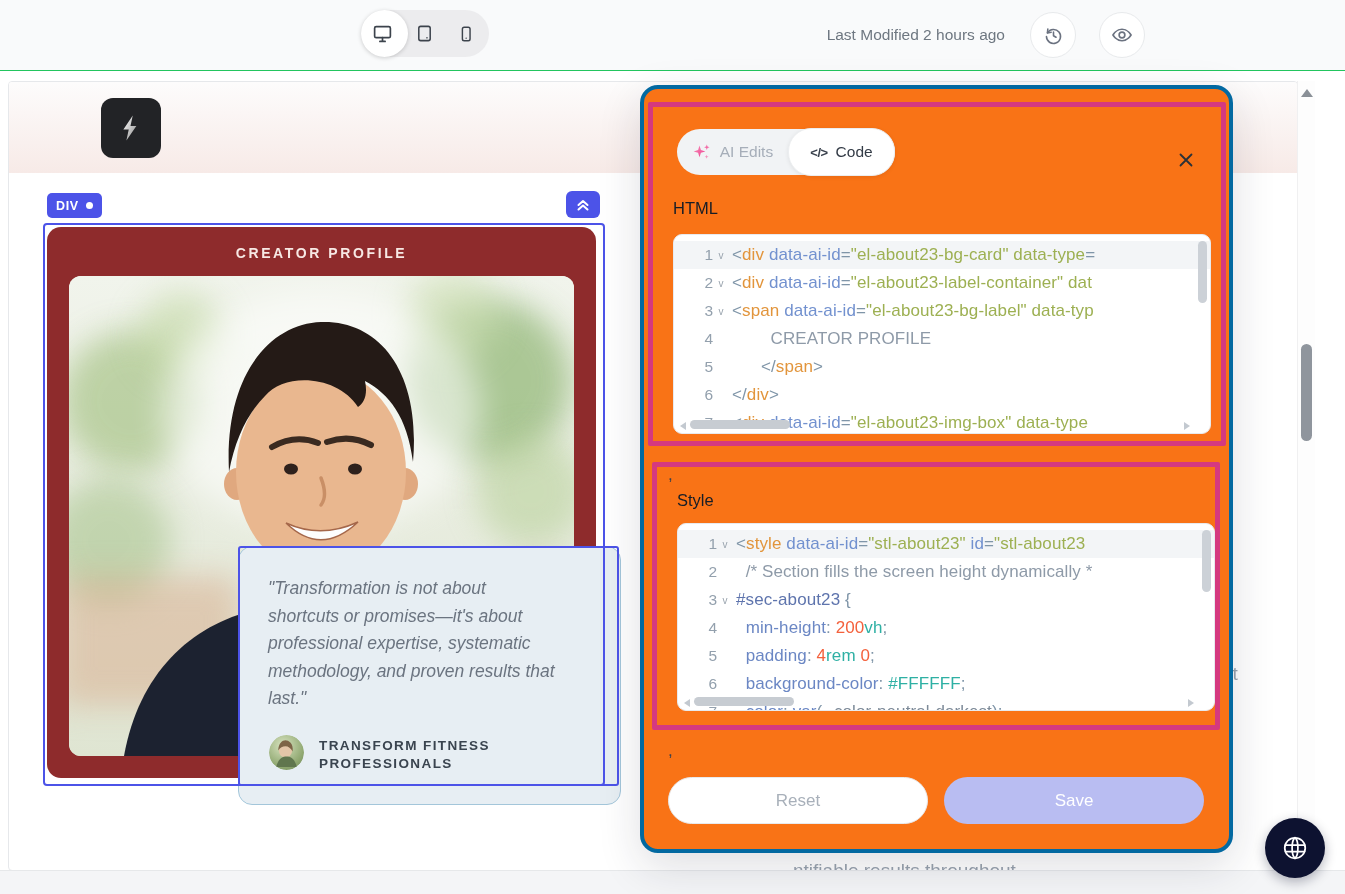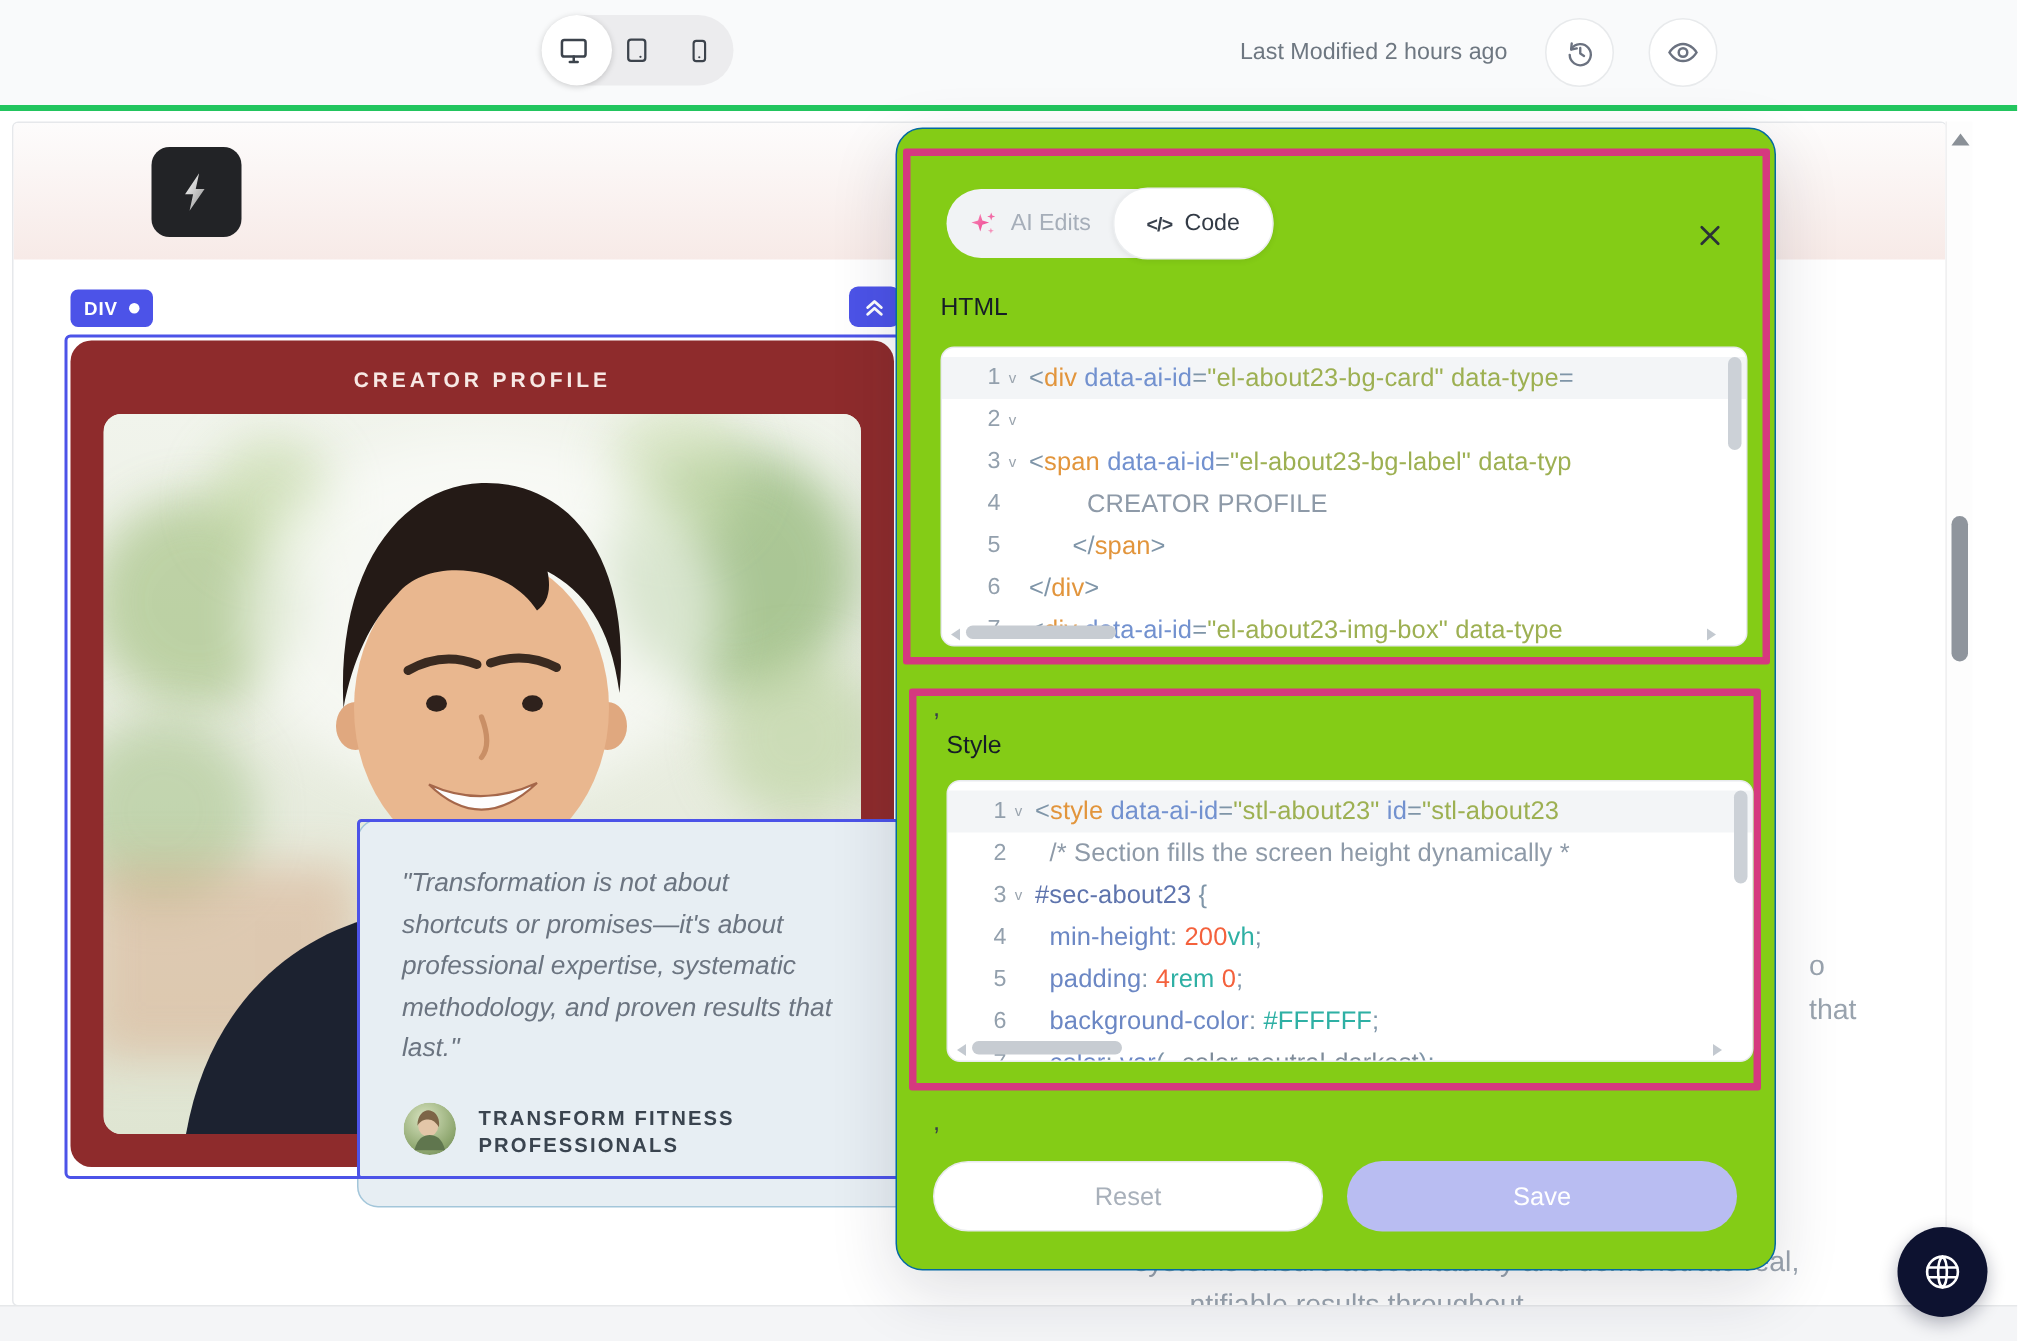--- a/index.html
+++ b/index.html
@@ -1,19 +1,19 @@
 <!DOCTYPE html>
 <html><head>
 <meta charset="utf-8">
 <style>
   html,body{margin:0;padding:0;background:#fff;font-family:"Liberation Sans",sans-serif;}
   .stage{position:relative;width:1345px;height:894px;overflow:hidden;background:#fff;}
 
   
-  .topbar{position:absolute;left:0;top:0;width:1345px;height:70px;background:#f9fafb;border-bottom:4px solid #22c55e;z-index:30;}
+  .topbar{position:absolute;left:0;top:0;width:1345px;height:70px;background:#f9fafb;border-bottom:1px solid #22c55e;z-index:30;}
   .device-pill{position:absolute;left:361px;top:10px;width:128px;height:47px;border-radius:24px;background:#ececee;display:flex;align-items:center;}
   .device-slot{width:42px;height:47px;display:flex;align-items:center;justify-content:center;position:relative;cursor:pointer;}
   .device-active-circle{position:absolute;left:0;top:0;width:47px;height:47px;border-radius:50%;background:#fff;box-shadow:0 1px 4px rgba(0,0,0,.18);}
   .device-slot svg{position:relative;z-index:2;}
   .lastmod{position:absolute;right:340px;top:0;height:70px;display:flex;align-items:center;color:#6e7781;font-size:15.5px;}
   .circle-btn{position:absolute;top:12px;width:46px;height:46px;border-radius:50%;background:#fff;border:1px solid #e8eaec;display:flex;align-items:center;justify-content:center;cursor:pointer;}
   .btn-history{left:1030px;}
   .btn-eye{left:1099px;}
   .publish-btn{position:absolute;left:1178px;top:12px;width:128px;height:46px;border-radius:24px;background:#5157e6;color:#fff;display:flex;align-items:center;justify-content:center;gap:9px;font-size:16.5px;font-weight:600;cursor:pointer;border:none;}
 
@@ -44,21 +44,21 @@
   .bg-line-2{left:784px;top:778px;}
 
   
   .win-scrollbar{position:absolute;left:1297px;top:81px;width:17px;height:789px;background:#fdfdfd;border-left:1px solid #f0f0f1;z-index:6;}
   .win-scroll-arrow{position:absolute;left:3px;top:8px;width:0;height:0;border-left:6px solid transparent;border-right:6px solid transparent;border-bottom:8px solid #8a9097;cursor:pointer;}
   .win-scroll-thumb{position:absolute;left:3px;top:263px;width:11px;height:97px;border-radius:6px;background:#8f959d;cursor:pointer;}
 
   .bottom-strip{position:absolute;left:0;top:870px;width:1345px;height:24px;background:#f4f5f7;border-top:1px solid #e6e8ea;z-index:4;}
 
   
-  .panel{position:absolute;left:597px;top:85px;width:585px;height:760px;background:#84cc16;border:1px solid #0369a1;border-radius:18px;box-shadow:0 14px 44px rgba(25,28,50,.14);z-index:40;}
+  .panel{position:absolute;left:640px;top:85px;width:585px;height:760px;background:#f97316;border:4px solid #0369a1;border-radius:18px;box-shadow:0 14px 44px rgba(25,28,50,.14);z-index:40;}
   .pink-box{position:absolute;border:5px solid #d5397f;border-radius:2px;}
   .pink-box-1{left:4px;top:13px;width:568px;height:334px;}
   .pink-box-2{left:8px;top:373px;width:558px;height:258px;}
 
   .tabs{position:absolute;left:24px;top:22px;width:218px;height:46px;border-radius:23px;background:#f1f3f5;display:flex;align-items:center;padding:0;}
   .tab{display:flex;align-items:center;gap:8px;justify-content:center;cursor:pointer;height:46px;}
   .tab-ai{width:112px;color:#a6aeb9;font-size:15.5px;}
   .tab-code{width:106px;background:#fff;border:1px solid #eceef0;border-radius:23px;box-shadow:0 1px 4px rgba(0,0,0,.08);color:#333b46;font-size:15.5px;font-weight:500;}
   .code-glyph{font-size:13px;font-weight:700;color:#39414d;letter-spacing:-.5px;}
   .close-btn{position:absolute;right:24px;top:42px;width:22px;height:22px;background:none;border:none;cursor:pointer;padding:0;display:flex;align-items:center;justify-content:center;}
@@ -282,20 +282,21 @@
                 <span>1</span>
                 <span class="fold">v</span>
               </span>
               <span class="code-line"><span class="tk-pun">&lt;</span><span class="tk-tag">div</span><span class="tk-pln"> </span><span class="tk-attr">data-ai-id</span><span class="tk-pun">=</span><span class="tk-str">"el-about23-bg-card"</span><span class="tk-pln"> </span><span class="tk-str">data-type</span><span class="tk-pun">=</span></span>
             </div>
             <div class="code-row">
               <span class="gutter-cell">
                 <span>2</span>
                 <span class="fold">v</span>
               </span>
+              <span class="code-line"><span class="tk-pun">&lt;</span><span class="tk-tag">div</span><span class="tk-pln"> </span><span class="tk-attr">data-ai-id</span><span class="tk-pun">=</span><span class="tk-str">"el-about23-label-container"</span><span class="tk-pln"> </span><span class="tk-str">dat</span></span>
             </div>
             <div class="code-row">
               <span class="gutter-cell">
                 <span>3</span>
                 <span class="fold">v</span>
               </span>
               <span class="code-line"><span class="tk-pun">&lt;</span><span class="tk-tag">span</span><span class="tk-pln"> </span><span class="tk-attr">data-ai-id</span><span class="tk-pun">=</span><span class="tk-str">"el-about23-bg-label"</span><span class="tk-pln"> </span><span class="tk-str">data-typ</span></span>
             </div>
             <div class="code-row">
               <span class="gutter-cell">

